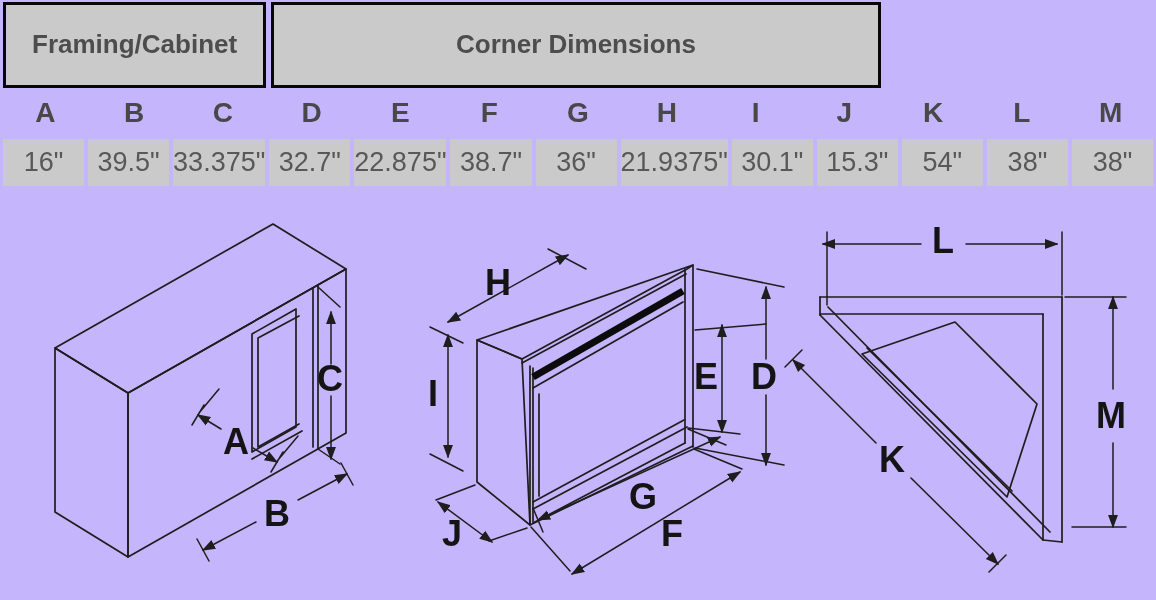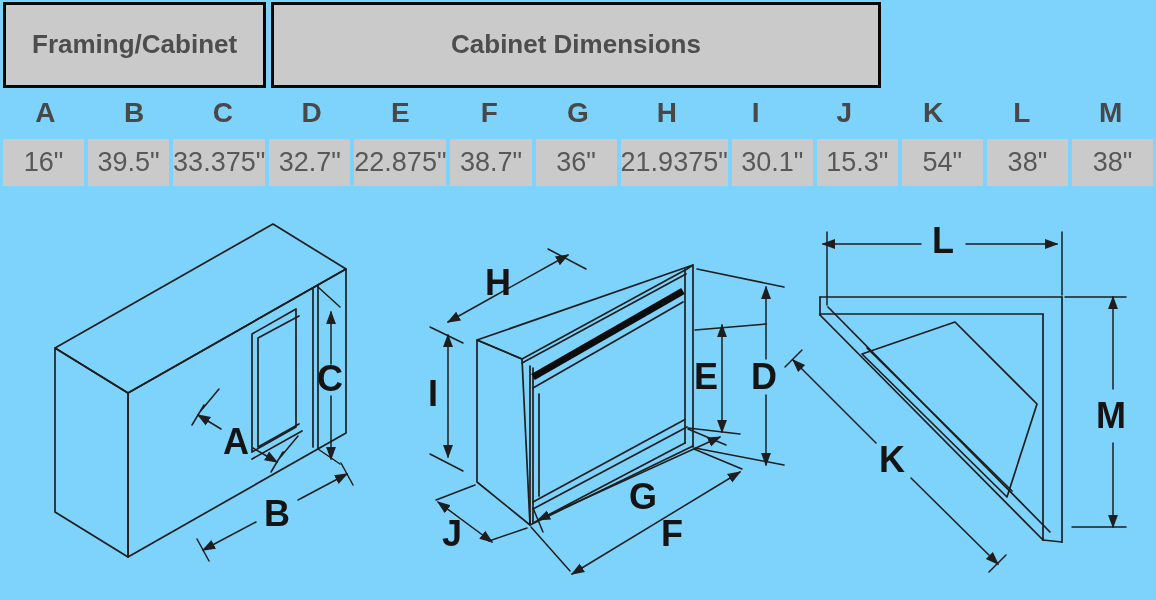--- a/index.html
+++ b/index.html
@@ -1,21 +1,21 @@
 <!DOCTYPE html>
 <html><head>
 <meta charset="utf-8">
 <style>
   * { box-sizing: border-box; margin: 0; padding: 0; }
   html,body { background:#ffffff; }
   .page {
     position: relative;
     width: 1156px; height: 600px;
     overflow: hidden;
-    background: #7dd3fc;
+    background: #c4b5fd;
     font-family: "Liberation Sans", "DejaVu Sans", sans-serif;
   }
   
   .sec-row {
     display: grid;
     grid-template-columns: 263fr 609fr 267fr;
     gap: 5px;
     margin: 2px 3px 0 3px;
   }
   .sec-cell {
@@ -70,21 +70,21 @@
     text-anchor: middle;
   }
 </style>
 </head>
 <body>
 
 <div class="page">
 
   <div class="sec-row">
     <div class="sec-cell">Framing/Cabinet</div>
-    <div class="sec-cell">Cabinet Dimensions</div>
+    <div class="sec-cell">Corner Dimensions</div>
   </div>
 
   <div class="letters-row">
     <div class="letter-cell">A</div>
     <div class="letter-cell">B</div>
     <div class="letter-cell">C</div>
     <div class="letter-cell">D</div>
     <div class="letter-cell">E</div>
     <div class="letter-cell">F</div>
     <div class="letter-cell">G</div>

